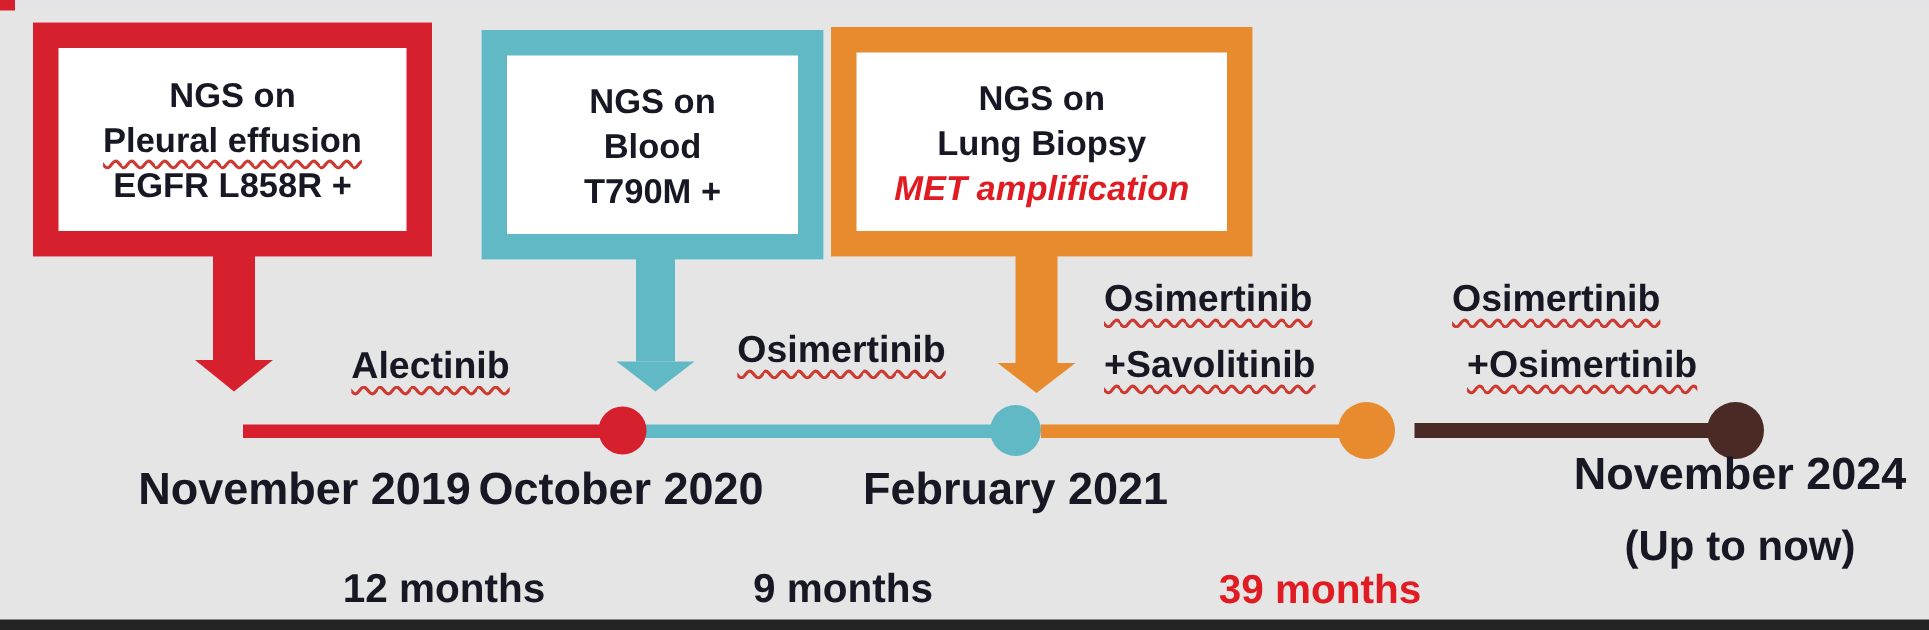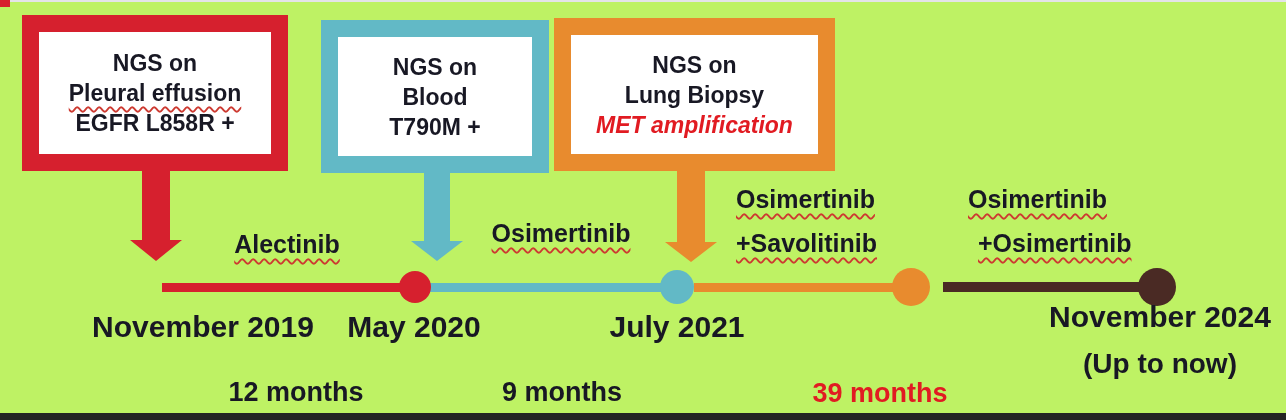--- a/index.html
+++ b/index.html
@@ -1,17 +1,17 @@
 <!DOCTYPE html>
 <html><head>
 <meta charset="utf-8">
 <style>
   html,body{margin:0;padding:0;}
   body{width:1286px;height:420px;overflow:hidden;font-family:"Liberation Sans",sans-serif;background:#ffffff;}
-  .stage{position:relative;width:1286px;height:420px;background:#bef264;}
+  .stage{position:relative;width:1286px;height:420px;background:#e5e5e5;}
   .topline{position:absolute;left:0;top:0;width:100%;height:2px;background:#e4e4e8;}
   .corner-mark{position:absolute;left:0;top:0;width:10px;height:7px;background:#d6202e;}
   .bottombar{position:absolute;left:0;top:413px;width:100%;height:7px;background:#242424;}
 
   .box{position:absolute;box-sizing:border-box;display:flex;align-items:center;justify-content:center;background:#ffffff;}
   .box-red{left:22px;top:15px;width:266px;height:156px;border:17px solid #d6202e;}
   .box-teal{left:321px;top:20px;width:228px;height:153px;border:17px solid #62b9c6;}
   .box-orange{left:554px;top:18px;width:281px;height:153px;border:17px solid #e88b2e;}
   .box-inner{text-align:center;font-weight:bold;font-size:23px;line-height:30px;color:#181824;}
 
@@ -109,22 +109,22 @@
   <div class="dot dot-brown"></div>
 
   <div class="lbl centered squiggle lbl-alectinib">Alectinib</div>
   <div class="lbl centered squiggle lbl-osi1">Osimertinib</div>
   <div class="lbl squiggle lbl-osi2a">Osimertinib</div>
   <div class="lbl squiggle lbl-osi2b">+Savolitinib</div>
   <div class="lbl squiggle lbl-osi3a">Osimertinib</div>
   <div class="lbl squiggle lbl-osi3b">+Osimertinib</div>
 
   <div class="date date-1">November 2019</div>
-  <div class="date date-2">May 2020</div>
-  <div class="date date-3">July 2021</div>
+  <div class="date date-2">October 2020</div>
+  <div class="date date-3">February 2021</div>
   <div class="date date-4">November 2024</div>
   <div class="date-note">(Up to now)</div>
 
   <div class="dur dur-1">12 months</div>
   <div class="dur dur-2">9 months</div>
   <div class="dur dur-3">39 months</div>
 
   <div class="bottombar"></div>
 </div>
 

